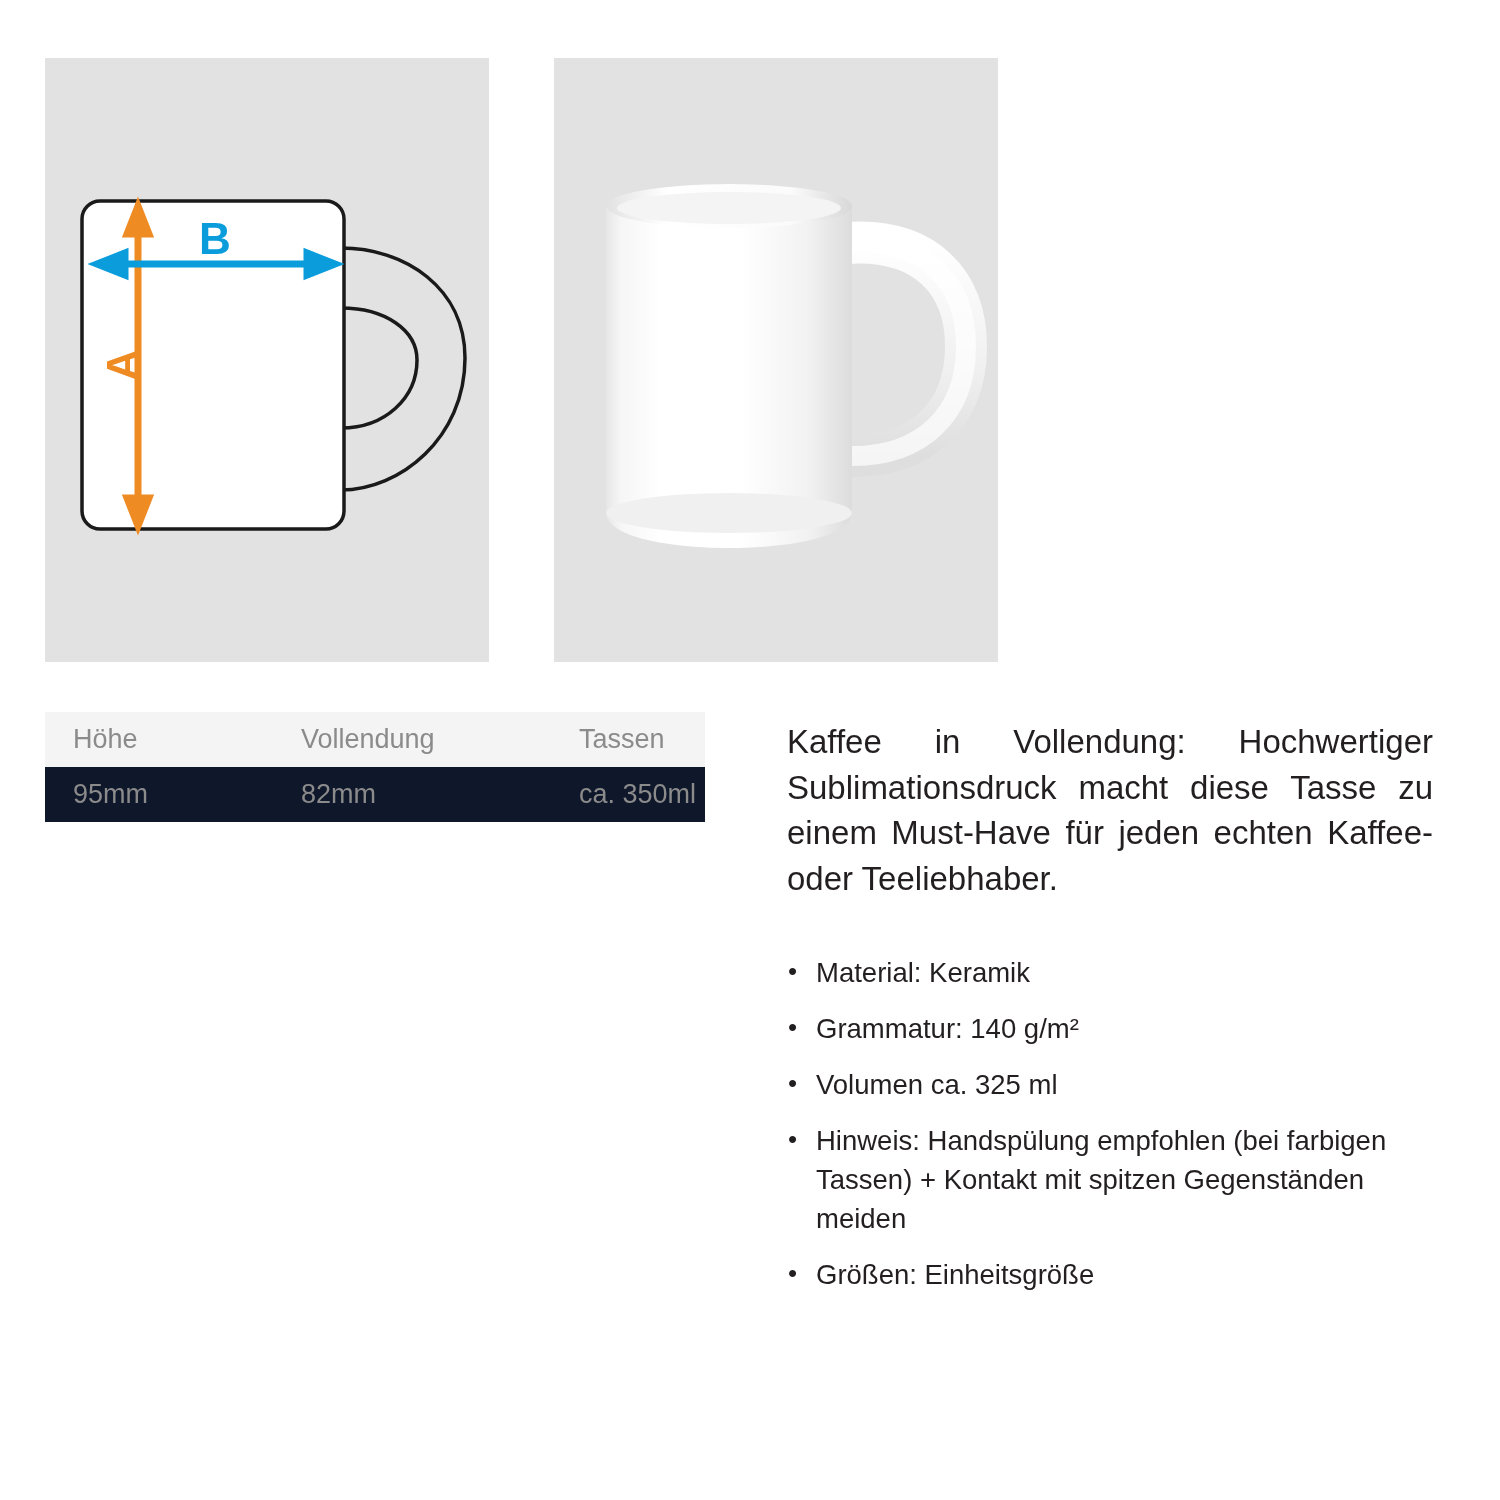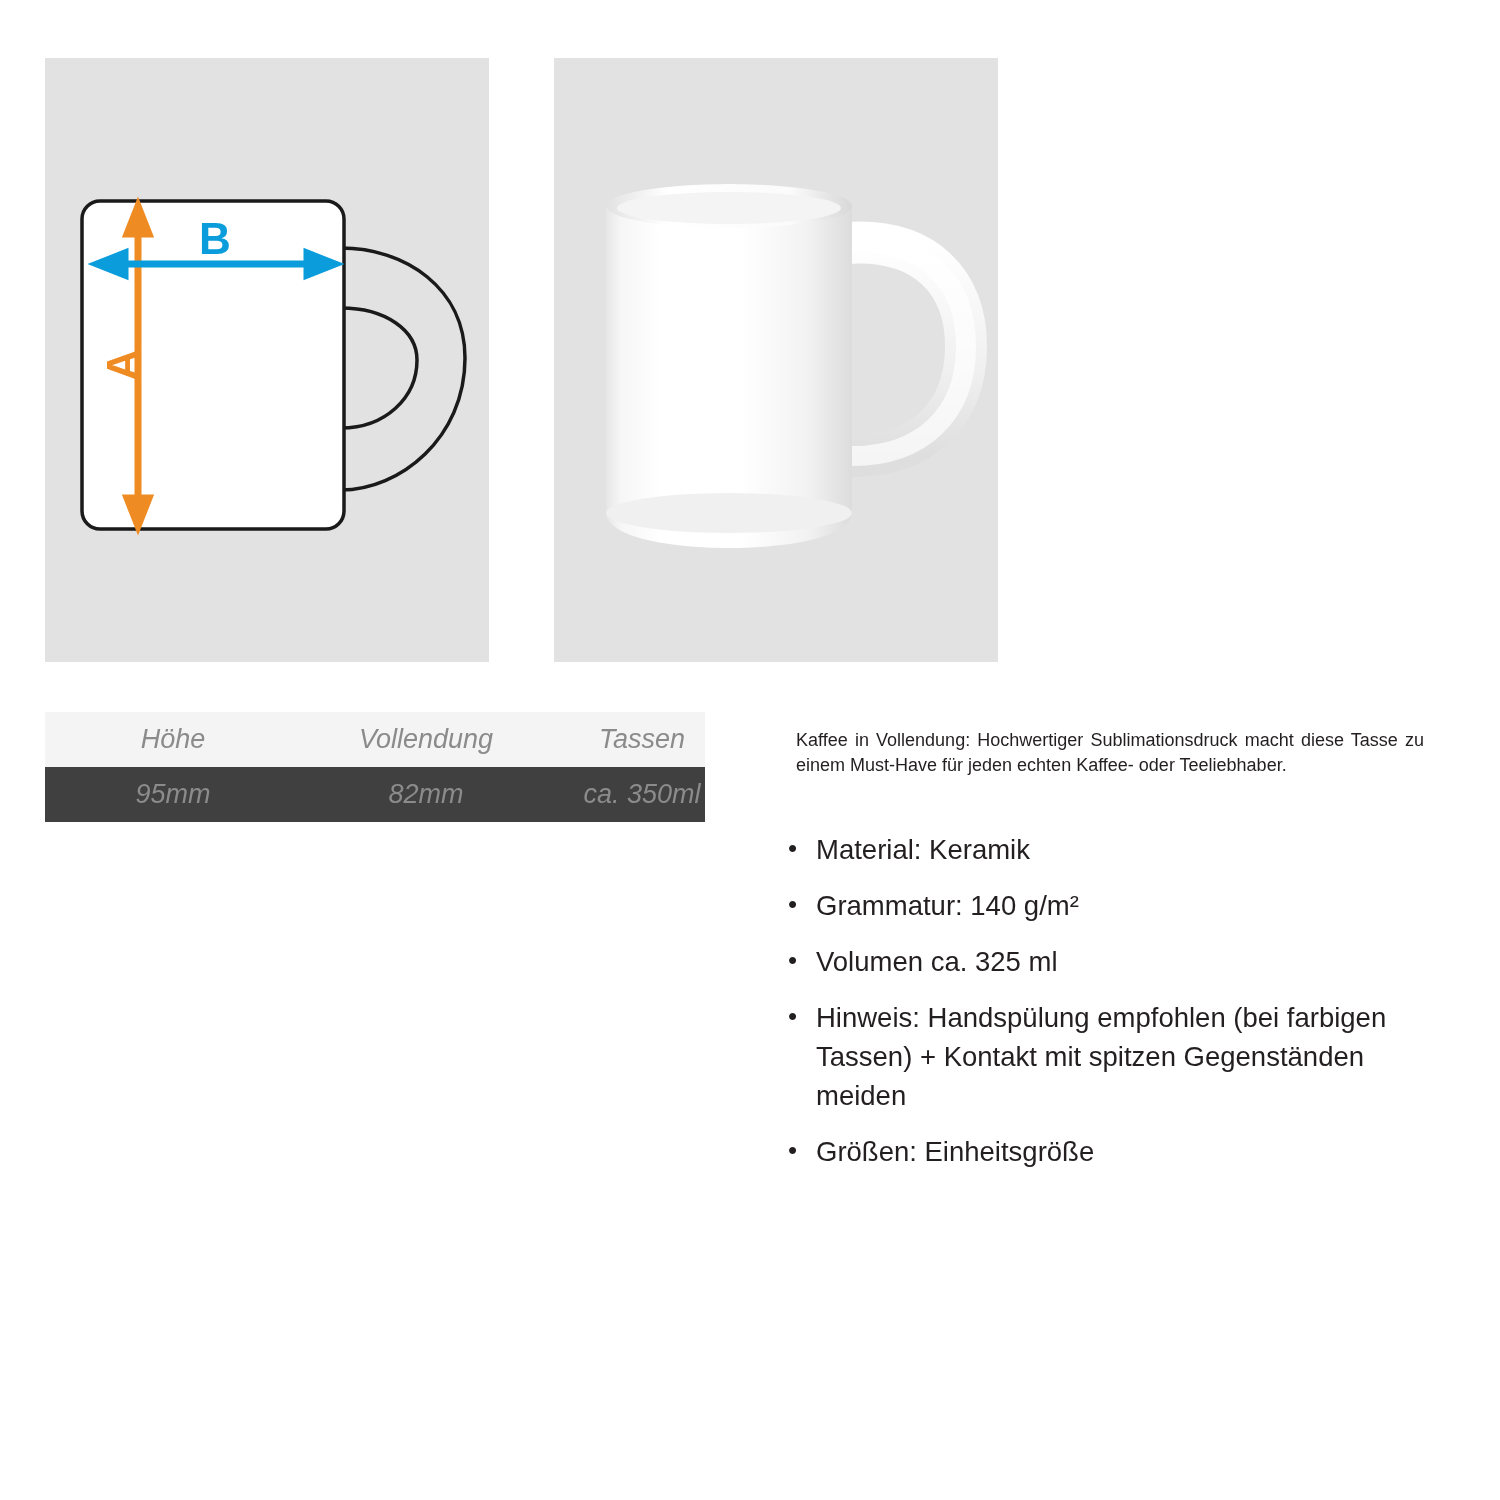--- a/index.html
+++ b/index.html
@@ -43,46 +43,45 @@
   #spec-table {
     position: absolute;
     left: 45px;
     top: 712px;
     width: 660px;
     border-collapse: collapse;
     font-size: 27px;
     color: #8b8b8b;
   }
   #spec-table th, #spec-table td {
-    text-align: center;
+    text-align: left;
     font-weight: normal;
     padding: 12px 0 12px 28px;
-    font-style: italic;
   }
   #spec-table thead tr {
     background: #f4f4f4;
   }
   #spec-table tbody tr {
-    background: #404040;
+    background: #0f172a;
   }
   #spec-table th:nth-child(1), #spec-table td:nth-child(1) { width: 200px; }
   #spec-table th:nth-child(2), #spec-table td:nth-child(2) { width: 250px; }
 
   
   #description {
     position: absolute;
     left: 780px;
     top: 712px;
     width: 660px;
   }
   #desc-intro {
-    font-size: 18px;
+    font-size: 33px;
     line-height: 1.38;
     color: #231f20;
-    margin: 16px;
+    margin: 7px;
     text-align: justify;
     hyphens: auto;
   }
   #spec-list {
     list-style: none;
     margin: 52px 0 0 0;
     padding: 0;
   }
   #spec-list li {
     position: relative;

